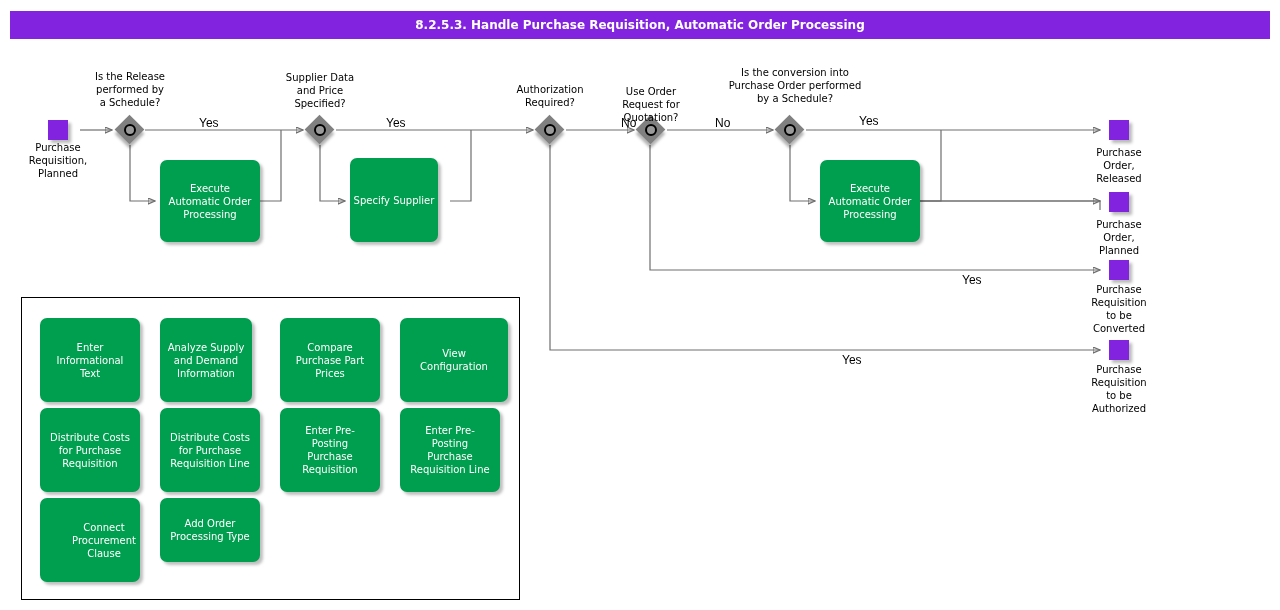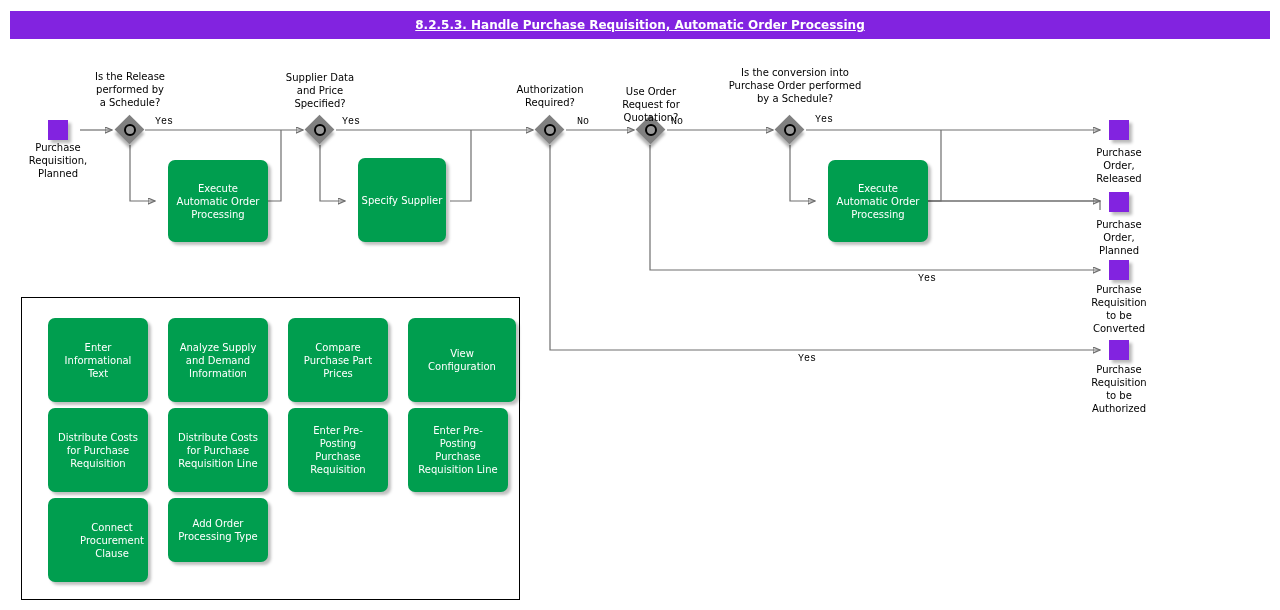--- a/index.html
+++ b/index.html
@@ -35,21 +35,20 @@
     top: 0;
     width: 100%;
     height: 28px;
     line-height: 28px;
     text-align: center;
     color: #ffffff;
     font-family: "DejaVu Sans", sans-serif;
     font-size: 12px;
     font-weight: bold;
     letter-spacing: 0px;
-    text-decoration: underline;
   }
 
   
   #edges {
     position: absolute;
     left: 0;
     top: 0;
     width: 1280px;
     height: 610px;
     pointer-events: none;
@@ -130,30 +129,30 @@
     font-size: 10px;
     line-height: 13px;
     display: flex;
     align-items: center;
     justify-content: center;
     text-align: center;
     box-shadow: 3px 3px 3px rgba(0,0,0,0.25);
     white-space: pre-line;
     padding: 2px;
     box-sizing: border-box;
-    margin-left: 8px;
   }
 
   
   .edge-label {
     position: absolute;
-    font-family: Liberation Mono, monospace;
-    font-size: 10px;
+    font-family: Liberation Sans, sans-serif;
+    font-size: 12px;
     color: #000000;
     white-space: nowrap;
+    margin-left: 44px;
   }
 
   
   .ga-title {
     position: absolute;
     left: 206px;
     top: 270px;
     width: 124px;
     text-align: center;
     font-family: "Liberation Sans", sans-serif;
@@ -315,21 +314,21 @@
 to be
 Authorized</div>
 
   <div class="ga-title">General
 Activities</div>
   <div class="ga-box"></div>
 
   <div class="task" style="left:40px; top:318px; width:100px; height:84px;">Enter
 Informational
 Text</div>
-  <div class="task" style="left:160px; top:318px; width:100px; height:84px;">Analyze Supply
+  <div class="task" style="left:160px; top:318px; width:92px; height:84px;">Analyze Supply
 and Demand
 Information</div>
   <div class="task" style="left:280px; top:318px; width:100px; height:84px;">Compare
 Purchase Part
 Prices</div>
   <div class="task" style="left:400px; top:318px; width:108px; height:84px;">View
 Configuration</div>
 
   <div class="task" style="left:40px; top:408px; width:100px; height:84px;">Distribute Costs
 for Purchase

